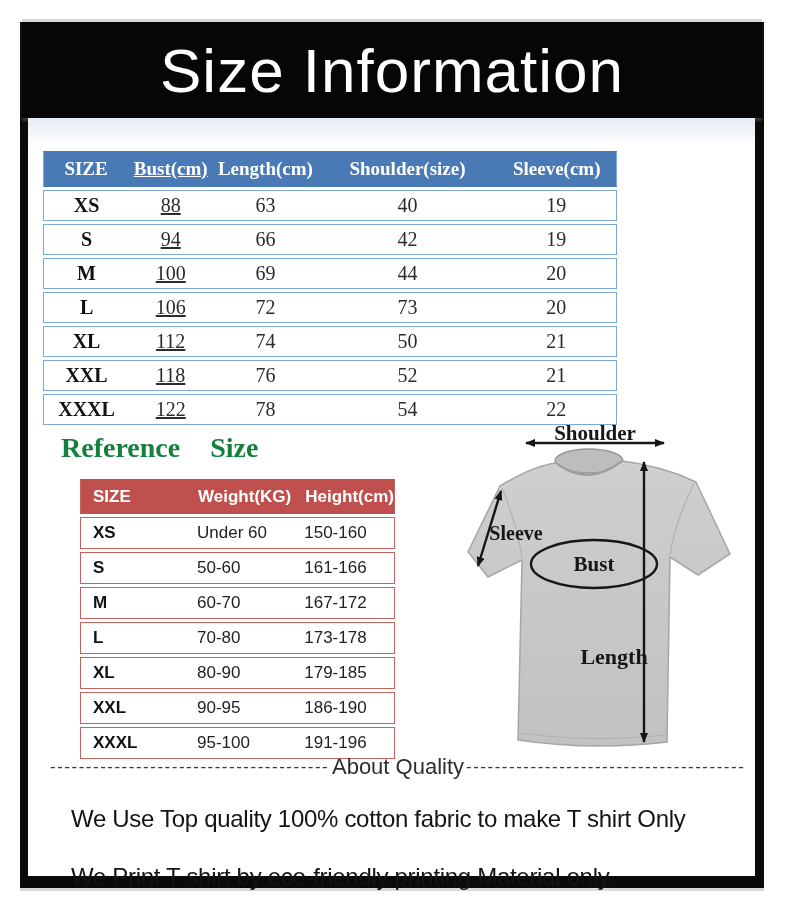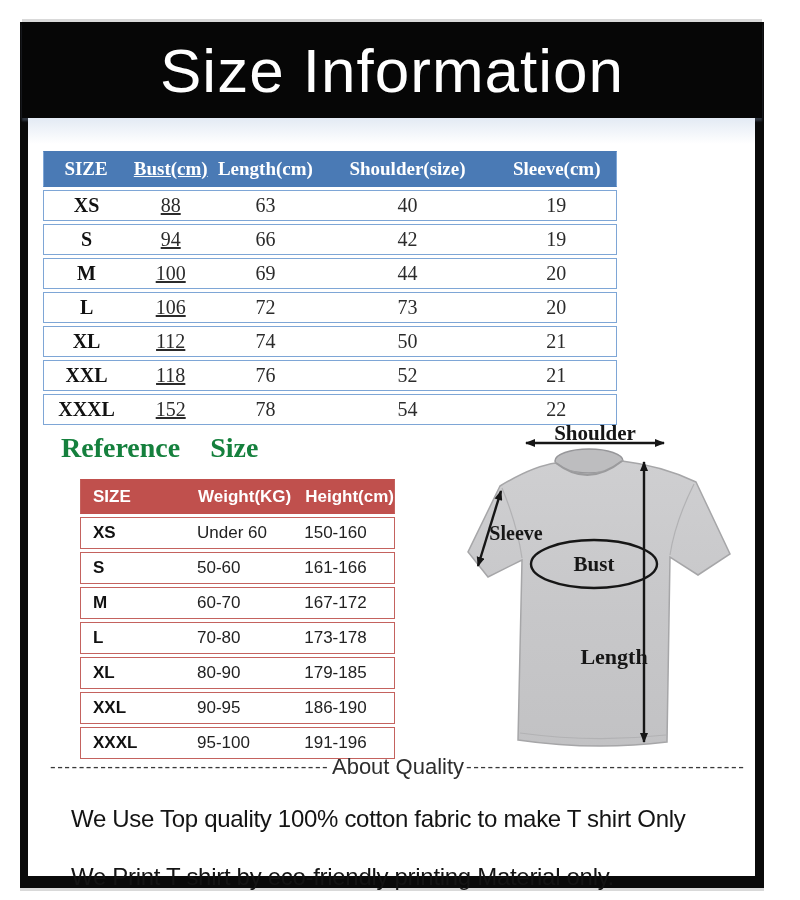--- a/index.html
+++ b/index.html
@@ -142,21 +142,21 @@
         </tr>
         <tr>
           <td>XXL</td>
           <td>118</td>
           <td>76</td>
           <td>52</td>
           <td>21</td>
         </tr>
         <tr>
           <td>XXXL</td>
-          <td>152</td>
+          <td>122</td>
           <td>78</td>
           <td>54</td>
           <td>22</td>
         </tr>
       </tbody>
     </table>
 
   <div class="ref-heading">
     <span class="w1">Reference</span><span class="w2">Size</span>
   </div>

